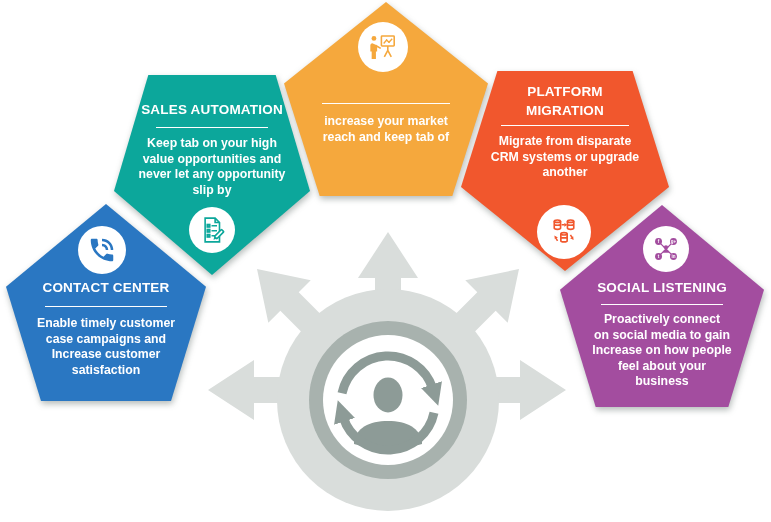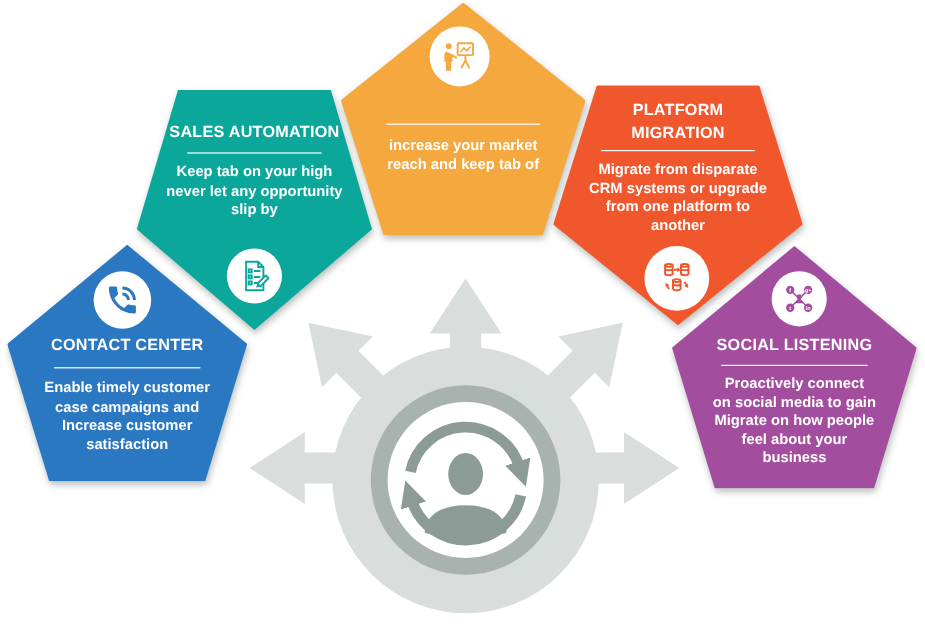--- a/index.html
+++ b/index.html
@@ -108,20 +108,21 @@
       </div>
     </div>
   </div>
 
   <div class="card" id="card-sales" style="--card-color: #0ca79b;">
     <div class="pent down">
       <div class="card-title">SALES AUTOMATION</div>
       <div class="divider"></div>
       <div class="desc">
         <div>Keep tab on your high</div>
+        <div>value opportunities and</div>
         <div>never let any opportunity</div>
         <div>slip by</div>
       </div>
       <div class="icon-circle">
         <svg viewBox="0 0 24 24" width="30" height="30" fill="none" stroke="currentColor" stroke-width="1.3">
           <path d="M6.5 21.5v-19h8l3.5 3.5v15.5z"></path>
           <path d="M14.5 2.5v3.5h3.5"></path>
           <rect x="8.2" y="7.6" width="2" height="2"></rect>
           <rect x="8.2" y="11.6" width="2" height="2"></rect>
           <rect x="8.2" y="15.6" width="2" height="2"></rect>
@@ -159,21 +160,20 @@
   <div class="card" id="card-platform" style="--card-color: #f1572d;">
     <div class="pent down">
       <div class="card-title two-line">
         <div>PLATFORM</div>
         <div>MIGRATION</div>
       </div>
       <div class="divider"></div>
       <div class="desc">
         <div>Migrate from disparate</div>
         <div>CRM systems or upgrade</div>
-        <div>from one platform to</div>
         <div>another</div>
       </div>
       <div class="icon-circle">
         <svg viewBox="0 0 24 24" width="36" height="36" fill="none" stroke="currentColor" stroke-width="1.1">
           <ellipse cx="7.6" cy="4.8" rx="2.1" ry=".8"></ellipse>
           <path d="M5.5 4.8v4.6c0 .45.94.8 2.1.8s2.1-.35 2.1-.8V4.8M5.5 6.7c0 .45.94.8 2.1.8s2.1-.35 2.1-.8"></path>
           <ellipse cx="16.4" cy="4.8" rx="2.1" ry=".8"></ellipse>
           <path d="M14.3 4.8v4.6c0 .45.94.8 2.1.8s2.1-.35 2.1-.8V4.8M14.3 6.7c0 .45.94.8 2.1.8s2.1-.35 2.1-.8"></path>
           <ellipse cx="12" cy="13.2" rx="2.1" ry=".8"></ellipse>
           <path d="M9.9 13.2v4.6c0 .45.94.8 2.1.8s2.1-.35 2.1-.8v-4.6M9.9 15.1c0 .45.94.8 2.1.8s2.1-.35 2.1-.8"></path>
@@ -205,20 +205,20 @@
             <text x="6.4" y="18.8">t</text>
             <text x="17.6" y="18.8">in</text>
           </g>
         </svg>
       </div>
       <div class="card-title">SOCIAL LISTENING</div>
       <div class="divider"></div>
       <div class="desc">
         <div>Proactively connect</div>
         <div>on social media to gain</div>
-        <div>Migrate on how people</div>
+        <div>Increase on how people</div>
         <div>feel about your</div>
         <div>business</div>
       </div>
     </div>
   </div>
 
 </div>
 
 </body></html>

